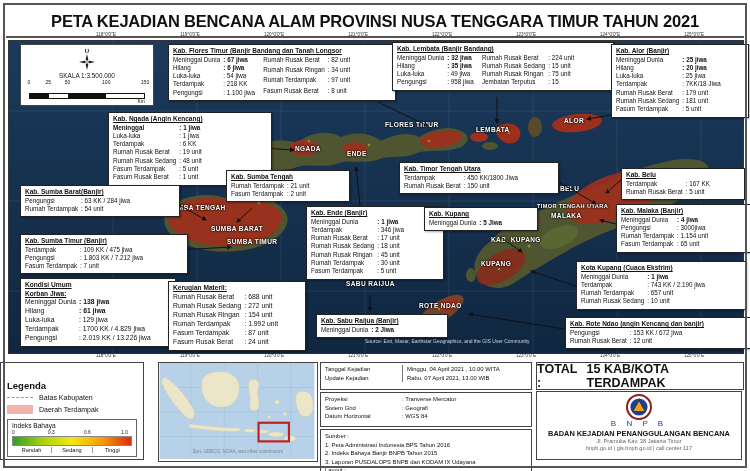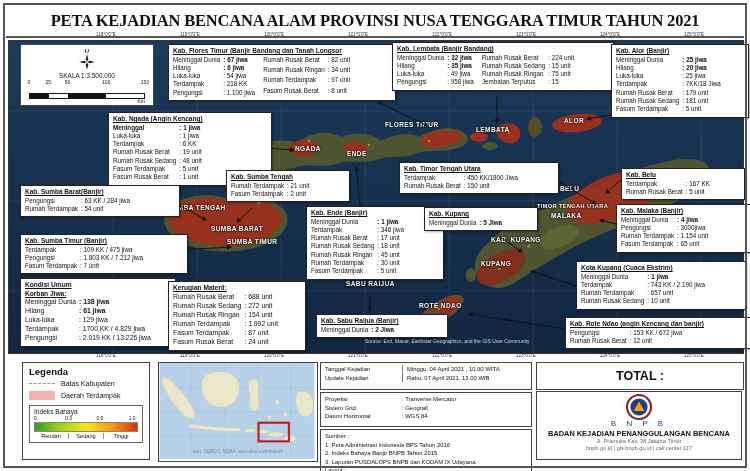--- a/index.html
+++ b/index.html
@@ -1,20 +1,20 @@
 <!DOCTYPE html>
 <html><head>
 <meta charset="utf-8">
 <style>
   html,body{margin:0;padding:0;background:#9a9a9a;}
   .page{position:relative;width:750px;height:471px;background:#fff;overflow:hidden;
         font-family:"Liberation Sans",sans-serif;color:#111;}
   .frame{position:absolute;inset:3px;border:2px solid #555;pointer-events:none;z-index:9;}
   .titlebar{position:absolute;left:6px;top:6px;width:738px;height:30px;border-bottom:2px solid #555;
-        display:flex;align-items:center;justify-content:center;font-family:Liberation Serif, serif;}
+        display:flex;align-items:center;justify-content:center;}
   .titlebar h1{margin:0;font-size:16.5px;font-weight:bold;letter-spacing:-0.2px;}
   
   .map{position:absolute;left:8px;top:40px;width:734px;height:312px;background:#16324f;border:1px solid #333;z-index:1;}
   .map svg{position:absolute;inset:0;}
   .ml{position:absolute;z-index:3;font-size:6.5px;font-weight:bold;color:#fff;
       text-shadow:0 0 2px #000,0 0 2px #000;white-space:nowrap;letter-spacing:.4px;}
   .tick{position:absolute;font-size:4.6px;color:#333;white-space:nowrap;z-index:2;}
   .lat{position:absolute;font-size:4.6px;color:#e8edf2;writing-mode:vertical-rl;z-index:2;opacity:.85;}
   .mapsource{position:absolute;left:365px;top:338px;width:195px;font-size:5px;color:#cfd6dd;z-index:3;line-height:1.3;}
   
@@ -36,21 +36,21 @@
   .co .t2{font-weight:bold;text-decoration:underline;font-size:6.6px;}
   .rows{display:grid;grid-template-columns:max-content 1fr;column-gap:3px;}
   .rows .l{white-space:nowrap;}
   .rows .v{white-space:nowrap;}
   .rows .v::before{content:": ";}
   .v.b{font-weight:bold;}
   .cols{display:flex;gap:8px;}
   .sum{font-size:6.8px;}
   
   .panelbox{position:absolute;background:#fff;border:1px solid #444;z-index:5;}
-  .legend{left:22px;top:362px;width:128px;height:98px;padding:3px 6px;box-sizing:border-box;}
+  .legend{left:0;top:362px;width:144px;height:98px;padding:17px 6px;box-sizing:border-box;}
   .legend h2{margin:0 0 3px;font-size:9.5px;}
   .lrow{display:flex;align-items:center;gap:6px;margin:3px 0 4px;font-size:7px;}
   .sw-line{width:26px;border-top:1.6px dashed #999;}
   .sw-fill{width:26px;height:9px;}
   .indeks{border:1px solid #666;margin-top:5px;padding:2px 4px 3px;}
   .indeks .it{font-size:6.6px;}
   .iticks{position:relative;height:7px;font-size:4.8px;}
   .iticks span{position:absolute;top:1px;}
   .ibar{height:8px;border:.5px solid #888;}
   .ilabels{display:flex;font-size:5.6px;margin-top:1px;}
@@ -578,20 +578,21 @@
       <div class="srcline">1. Peta Administrasi Indonesia BPS Tahun 2016</div>
       <div class="srcline">2. Indeks Bahaya Banjir BNPB Tahun 2015</div>
       <div class="srcline">3. Laporan PUSDALOPS BNPB dan KODAM IX Udayana</div>
       <div class="srcline">Layout :</div>
 
     </div>
   </div>
 
   <div class="panelbox totalbox">
     <span>TOTAL :</span>
+    <span>15 KAB/KOTA TERDAMPAK</span>
   </div>
 
   <div class="panelbox bnpbbox">
     <svg width="26" height="26" viewBox="0 0 26 26" style="display:block;margin:0 auto">
       <circle cx="13" cy="13" r="12" fill="#fff" stroke="#8c1d1d" stroke-width="2"></circle>
       <circle cx="13" cy="13" r="8.6" fill="#1d3f94"></circle>
       <path d="M13,6.4 L19.2,17.6 L6.8,17.6 Z" fill="#f6a01a" stroke="#10275e" stroke-width="0.8"></path>
     </svg>
     <div class="bnpb-ltr">B N P B</div>
     <div class="bnpb-name">BADAN KEJADIAN PENANGGULANGAN BENCANA</div>

